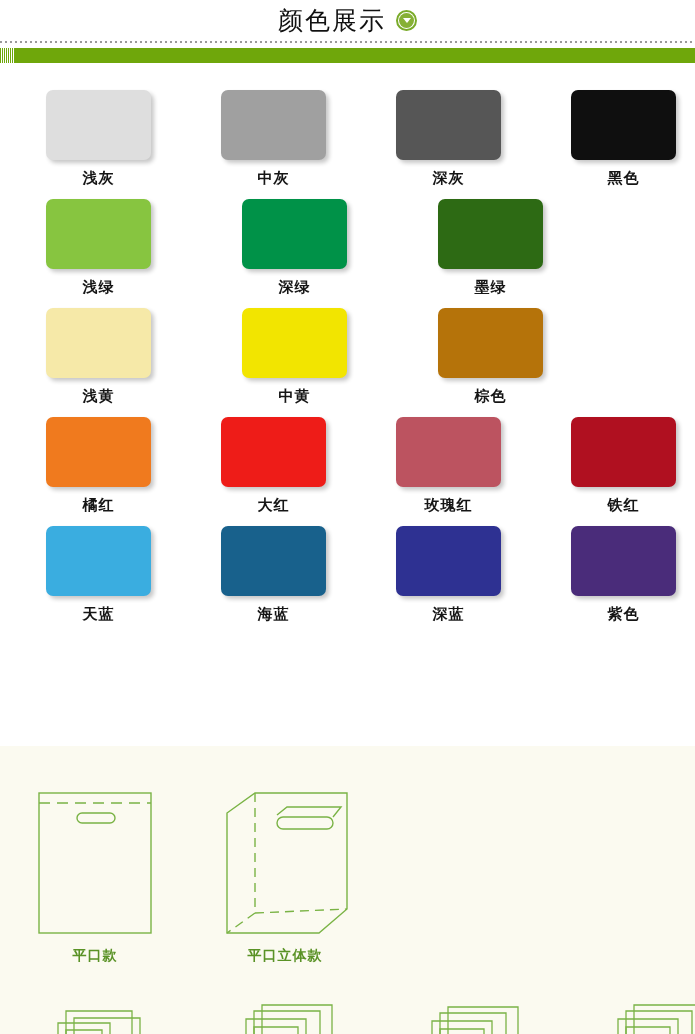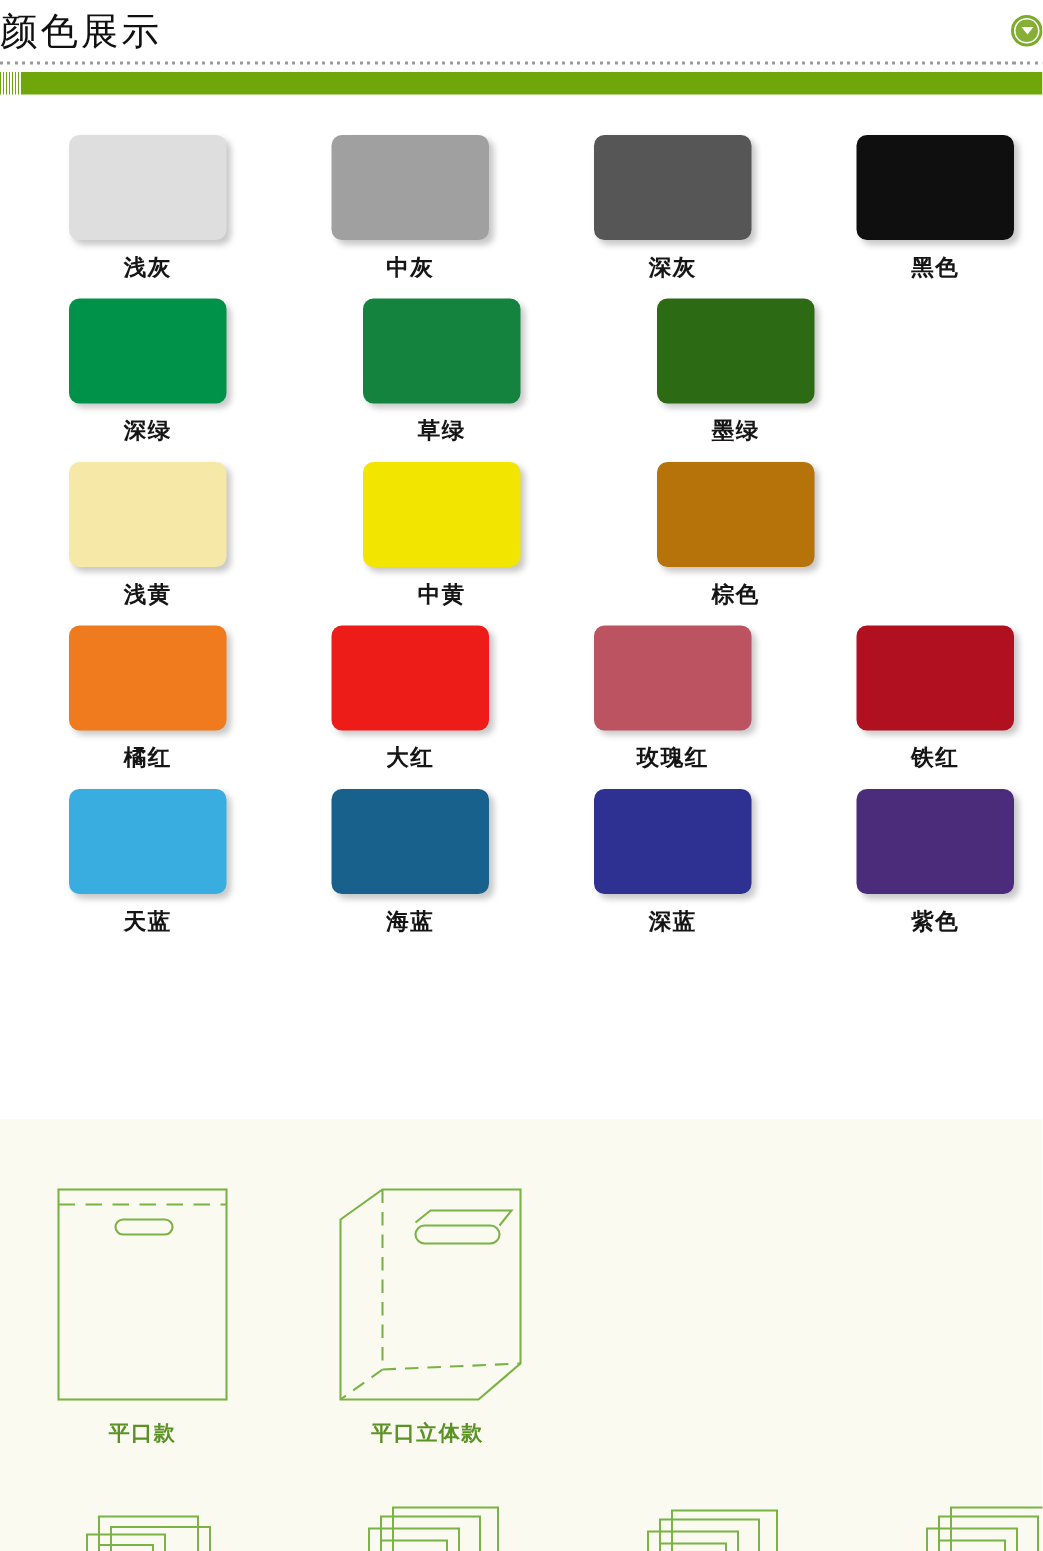--- a/index.html
+++ b/index.html
@@ -17,21 +17,21 @@
   }
 
   
   .header {
     position: absolute;
     top: 0; left: 0;
     width: 695px;
     height: 40px;
     display: flex;
     align-items: center;
-    justify-content: space-between;
+    justify-content: center;
     gap: 10px;
   }
   .header-title {
     font-size: 25px;
     font-weight: 400;
     letter-spacing: 2px;
     color: #111111;
     line-height: 1;
     font-family: "DejaVu Sans", "Liberation Sans", sans-serif;
   }
@@ -196,26 +196,26 @@
         <div class="swatch" style="background: rgb(86, 86, 86);"></div>
         <div class="swatch-label">深灰</div>
       </div>
       <div class="color-cell">
         <div class="swatch" style="background: rgb(15, 15, 15);"></div>
         <div class="swatch-label">黑色</div>
       </div>
     </div>
     <div class="color-row">
       <div class="color-cell">
+        <div class="swatch" style="background: rgb(135, 197, 64);"></div>
+        <div class="swatch-label">浅绿</div>
+      </div>
+      <div class="color-cell">
         <div class="swatch" style="background: rgb(0, 146, 72);"></div>
         <div class="swatch-label">深绿</div>
-      </div>
-      <div class="color-cell">
-        <div class="swatch" style="background: rgb(19, 131, 62);"></div>
-        <div class="swatch-label">草绿</div>
       </div>
       <div class="color-cell">
         <div class="swatch" style="background: rgb(45, 106, 20);"></div>
         <div class="swatch-label">墨绿</div>
       </div>
     </div>
     <div class="color-row">
       <div class="color-cell">
         <div class="swatch" style="background: rgb(246, 233, 168);"></div>
         <div class="swatch-label">浅黄</div>

